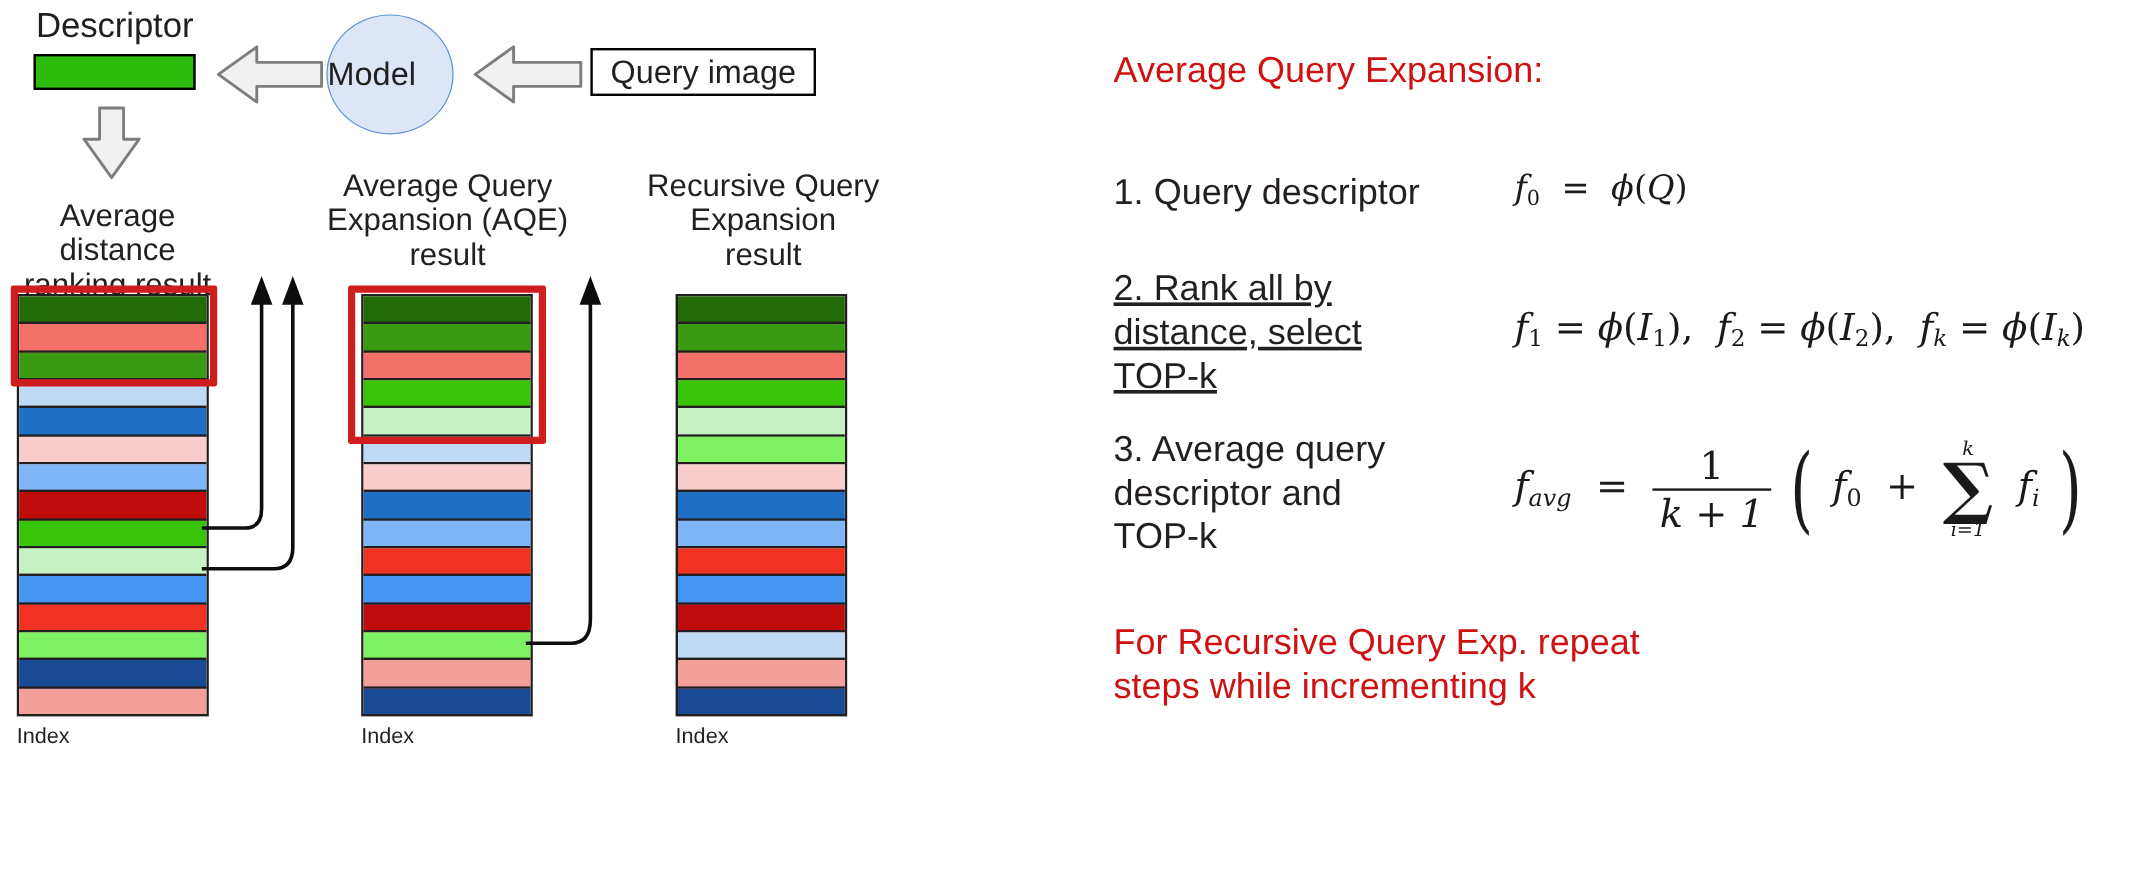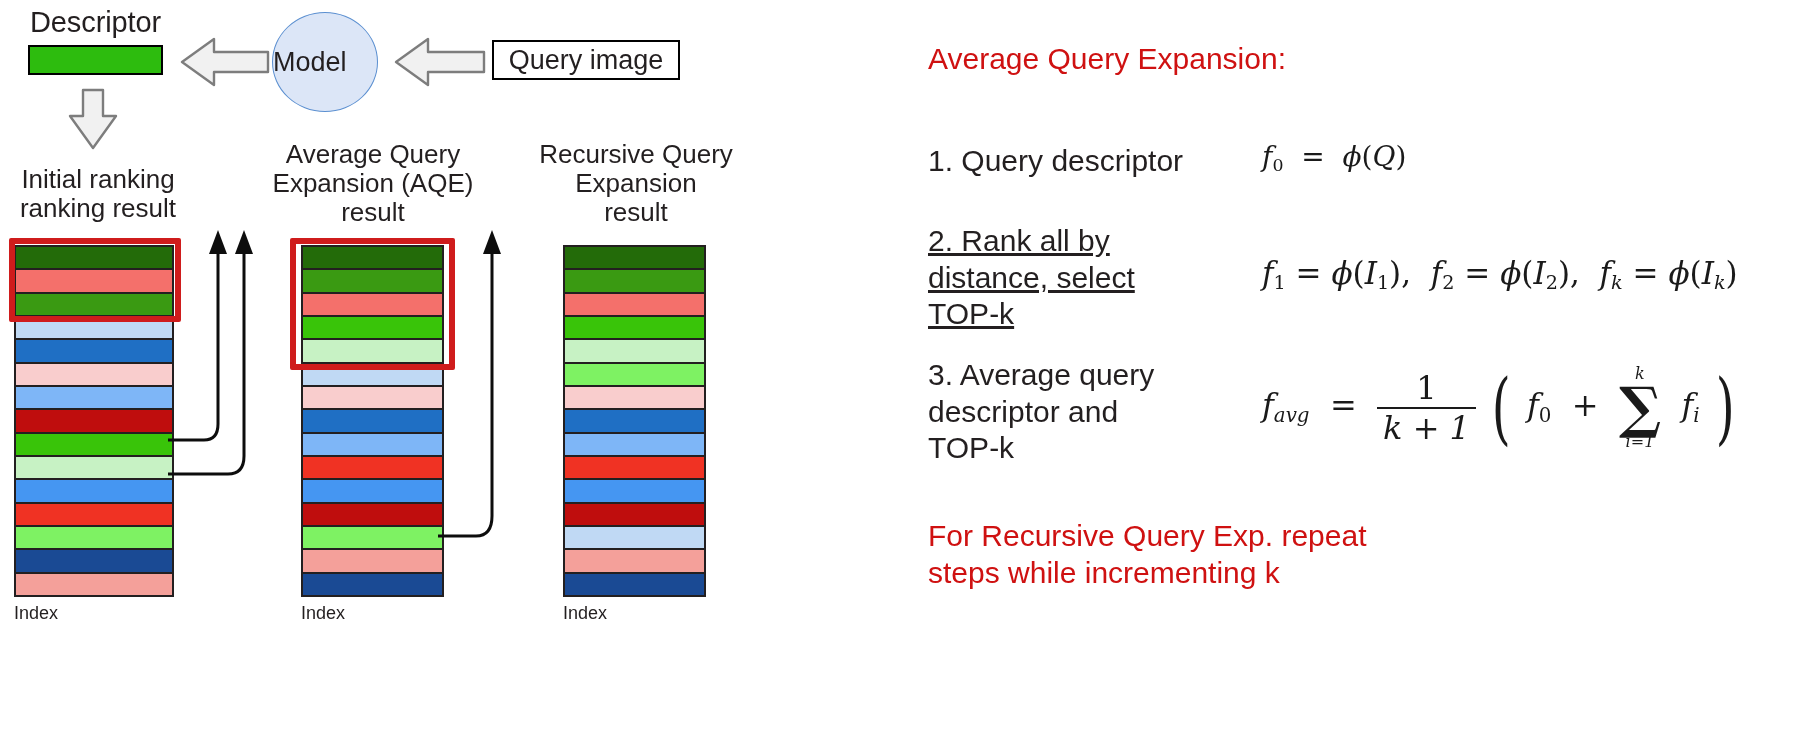--- a/index.html
+++ b/index.html
@@ -152,21 +152,21 @@
 
   <svg class="blockarrow" style="left:394px; top:36px;" width="92" height="52" viewBox="0 0 92 52">
     <polygon points="2,26 34,3 34,16 90,16 90,36 34,36 34,49" fill="#f1f1f1" stroke="#7d7d7d" stroke-width="2.4" stroke-linejoin="round"></polygon>
   </svg>
 
   <svg class="blockarrow" style="left:66px; top:88px;" width="54" height="62" viewBox="0 0 54 62">
     <polygon points="27,60 4,28 17,28 17,2 37,2 37,28 50,28" fill="#f1f1f1" stroke="#7d7d7d" stroke-width="2.4" stroke-linejoin="round"></polygon>
   </svg>
 
   <div class="abs col-caption" style="left:0px; top:165px; width:196px;">
-    <div>Initial ranking</div>
+    <div>Average distance</div>
     <div>ranking result</div>
   </div>
 
   <div class="abs col-caption" style="left:265px; top:140px; width:216px;">
     <div>Average Query</div>
     <div>Expansion (AQE)</div>
     <div>result</div>
   </div>
 
   <div class="abs col-caption" style="left:528px; top:140px; width:216px;text-align:center;">

